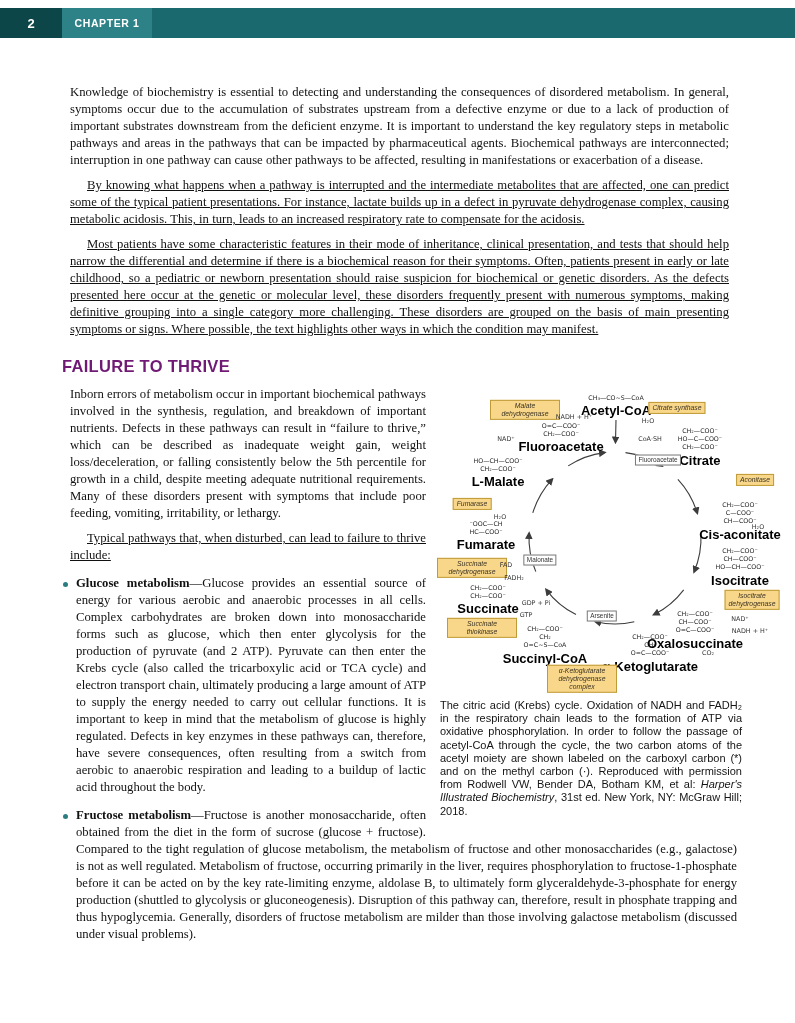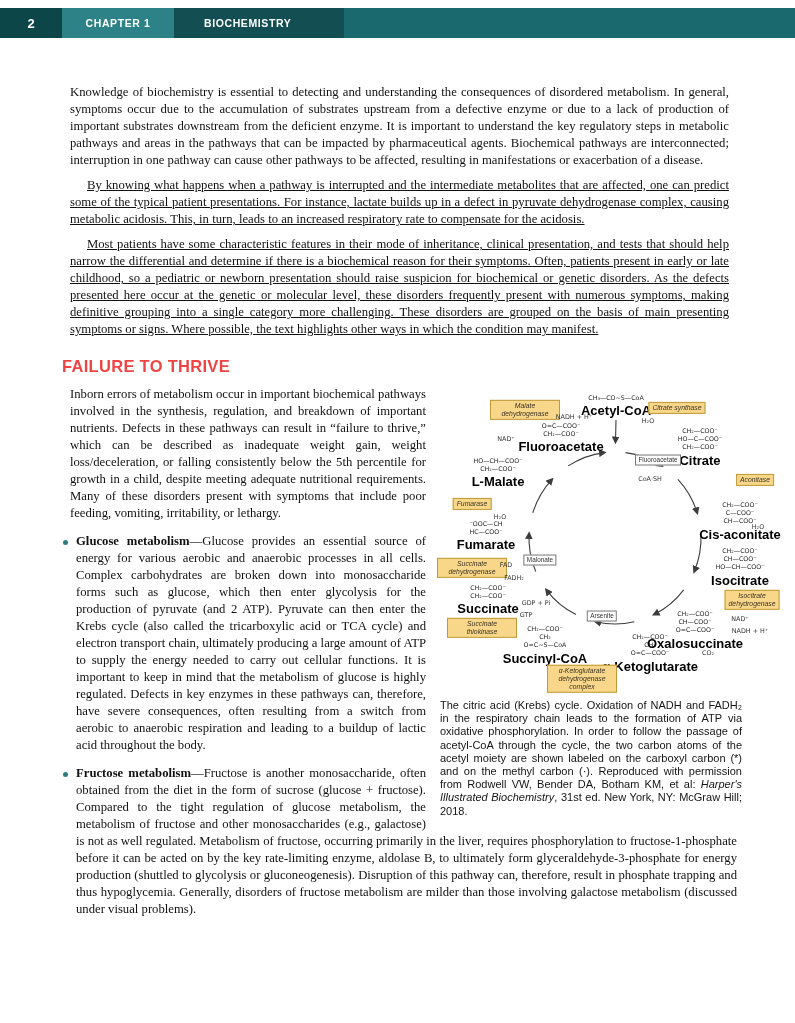--- a/index.html
+++ b/index.html
@@ -7,33 +7,33 @@
     position:relative; width:795px; height:1023px; background:#fff;
     font-family:"Liberation Serif", serif; color:#111; overflow:hidden;
   }
   
   .chapter-bar {
     position:absolute; top:8px; left:0; right:0; height:30px;
     display:flex; align-items:stretch;
     font-family:"Liberation Sans", sans-serif; color:#fff;
   }
   .pnum { width:62px; background:#0c4649; display:flex; align-items:center; justify-content:center; font-weight:bold; font-size:13px; }
-  .chap { width:112px; background:#2c8287; display:flex; align-items:center; justify-content:center; font-weight:bold; font-size:10.5px; letter-spacing:.6px; }
+  .chap { width:90px; background:#2c8287; display:flex; align-items:center; justify-content:center; font-weight:bold; font-size:10.5px; letter-spacing:.6px; }
   .seclabel { width:140px; background:#124e52; display:flex; align-items:center; padding-left:30px; font-weight:bold; font-size:10.5px; letter-spacing:.6px; }
   .bar-rest { flex:1; background:#1a696e; }
   
   .content {
     position:absolute; top:76px; left:62px; width:675px;
     font-size:12.7px; line-height:17px; text-align:justify;
   }
   .content p { margin:8px; }
   .ind { text-indent:17px;text-decoration:underline; }
   h2 {
     font-family:"Liberation Sans", sans-serif; font-weight:bold;
-    font-size:16.5px; color:#ef4444; letter-spacing:.3px;
+    font-size:16.5px; color:#701a75; letter-spacing:.3px;
     margin:20px 0 11px 0; text-align:left;
   }
   .ftt::after { content:""; display:block; clear:both; }
   ul.pathways { margin:3px 0 0 0; padding:0; list-style:none; }
   ul.pathways li { position:relative; padding-left:14px; margin-top:11px; }
   ul.pathways li::before {
     content:""; position:absolute; left:1px; top:6.5px; width:5px; height:5px;
     border-radius:50%; background:#2b7d82;
   }
   
@@ -61,21 +61,20 @@
   }
 </style>
 </head>
 <body>
 
 <div class="page">
 
   <header class="chapter-bar">
     <div class="pnum">2</div>
     <div class="chap">CHAPTER 1</div>
-    <div class="seclabel">BIOCHEMISTRY</div>
     <div class="bar-rest"></div>
   </header>
 
   <main class="content">
 
     <p>Knowledge of biochemistry is essential to detecting and understanding the consequences of disordered metabolism. In general, symptoms occur due to the accumulation of substrates upstream from a defective enzyme or due to a lack of production of important substrates downstream from the deficient enzyme. It is important to understand the key regulatory steps in metabolic pathways and areas in the pathways that can be impacted by pharmaceutical agents. Biochemical pathways are interconnected; interruption in one pathway can cause other pathways to be affected, resulting in manifestations or exacerbation of a disease.</p>
     <p class="ind">By knowing what happens when a pathway is interrupted and the intermediate metabolites that are affected, one can predict some of the typical patient presentations. For instance, lactate builds up in a defect in pyruvate dehydrogenase complex, causing metabolic acidosis. This, in turn, leads to an increased respiratory rate to compensate for the acidosis.</p>
     <p class="ind">Most patients have some characteristic features in their mode of inheritance, clinical presentation, and tests that should help narrow the differential and determine if there is a biochemical reason for their symptoms. Often, patients present in early or late childhood, so a pediatric or newborn presentation should raise suspicion for biochemical or genetic disorders. As the defects presented here occur at the genetic or molecular level, these disorders frequently present with numerous symptoms, making definitive grouping into a single category more challenging. These disorders are grouped on the basis of main presenting symptoms or signs. Where possible, the text highlights other ways in which the condition may manifest.</p>
 
     <h2>FAILURE TO THRIVE</h2>
@@ -167,41 +166,42 @@
             <div class="enz" style="left: 237px; top: 20px;">Citrate synthase</div>
             <div class="enz" style="left: 315px; top: 92px;">Aconitase</div>
             <div class="enz" style="left: 312px; top: 212px;">Isocitrate dehydrogenase</div>
             <div class="enz" style="left: 142px; top: 291px;">α-Ketoglutarate dehydrogenase complex</div>
             <div class="enz" style="left: 42px; top: 240px;">Succinate thiokinase</div>
             <div class="enz" style="left: 32px; top: 180px;">Succinate dehydrogenase</div>
             <div class="enz" style="left: 32px; top: 116px;">Fumarase</div>
             <div class="cof" style="left: 66px; top: 52px;">NAD⁺</div>
             <div class="cof" style="left: 134px; top: 30px;">NADH + H⁺</div>
             <div class="cof" style="left: 208px; top: 34px;">H₂O</div>
-            <div class="cof" style="left: 210px; top: 52px; margin-top: 40px;">CoA·SH</div>
+            <div class="cof" style="left: 210px; top: 52px;">CoA·SH</div>
             <div class="cof" style="left: 318px; top: 140px;">H₂O</div>
             <div class="cof" style="left: 300px; top: 232px;">NAD⁺</div>
             <div class="cof" style="left: 310px; top: 244px;">NADH + H⁺</div>
             <div class="cof" style="left: 268px; top: 266px;">CO₂</div>
             <div class="cof" style="left: 86px; top: 228px;">GTP</div>
             <div class="cof" style="left: 96px; top: 216px;">GDP + Pi</div>
             <div class="cof" style="left: 66px; top: 178px;">FAD</div>
             <div class="cof" style="left: 74px; top: 191px;">FADH₂</div>
             <div class="cof" style="left: 60px; top: 130px;">H₂O</div>
             <div class="inh" style="left: 218px; top: 72px;">Fluoroacetate</div>
             <div class="inh" style="left: 162px; top: 228px;">Arsenite</div>
             <div class="inh" style="left: 100px; top: 172px;">Malonate</div>
           </div>
         <figcaption>
           <span>The citric acid (Krebs) cycle. Oxidation of NADH and FADH₂ in the respiratory chain leads to the formation of ATP via oxidative phosphorylation. In order to follow the passage of acetyl-CoA through the cycle, the two carbon atoms of the acetyl moiety are shown labeled on the carboxyl carbon (*) and on the methyl carbon (·).</span>
           <span><span>Reproduced with permission from Rodwell VW, Bender DA, Botham KM, et al: </span><i>Harper's Illustrated Biochemistry</i><span>, 31st ed. New York, NY: McGraw Hill; 2018.</span></span>
         </figcaption>
       </figure>
 
       <p>Inborn errors of metabolism occur in important biochemical pathways involved in the synthesis, regulation, and breakdown of important nutrients. Defects in these pathways can result in “failure to thrive,” which can be described as inadequate weight gain, weight loss/deceleration, or falling consistently below the 5th percentile for growth in a child, despite meeting adequate nutritional requirements. Many of these disorders present with symptoms that include poor feeding, vomiting, irritability, or lethargy.</p>
+      <p class="ind">Typical pathways that, when disturbed, can lead to failure to thrive include:</p>
 
       <ul class="pathways">
         <li><strong>Glucose metabolism</strong><span>—Glucose provides an essential source of energy for various aerobic and anaerobic processes in all cells. Complex carbohydrates are broken down into monosaccharide forms such as glucose, which then enter glycolysis for the production of pyruvate (and 2 ATP). Pyruvate can then enter the Krebs cycle (also called the tricarboxylic acid or TCA cycle) and electron transport chain, ultimately producing a large amount of ATP to supply the energy needed to carry out cellular functions. It is important to keep in mind that the metabolism of glucose is highly regulated. Defects in key enzymes in these pathways can, therefore, have severe consequences, often resulting from a switch from aerobic to anaerobic respiration and leading to a buildup of lactic acid throughout the body.</span></li>
         <li><strong>Fructose metabolism</strong><span>—Fructose is another monosaccharide, often obtained from the diet in the form of sucrose (glucose + fructose). Compared to the tight regulation of glucose metabolism, the metabolism of fructose and other monosaccharides (e.g., galactose) is not as well regulated. Metabolism of fructose, occurring primarily in the liver, requires phosphorylation to fructose-1-phosphate before it can be acted on by the key rate-limiting enzyme, aldolase B, to ultimately form glyceraldehyde-3-phosphate for energy production (shuttled to glycolysis or gluconeogenesis). Disruption of this pathway can, therefore, result in phosphate trapping and thus hypoglycemia. Generally, disorders of fructose metabolism are milder than those involving galactose metabolism (discussed under visual problems).</span></li>
       </ul>
 
     </section>
   </main>
 </div>
 

